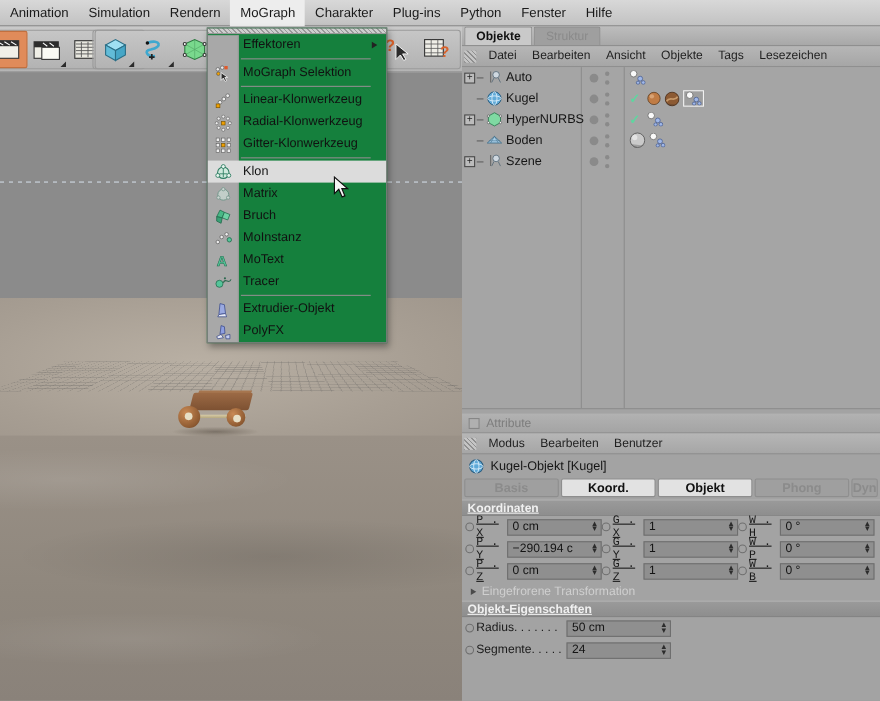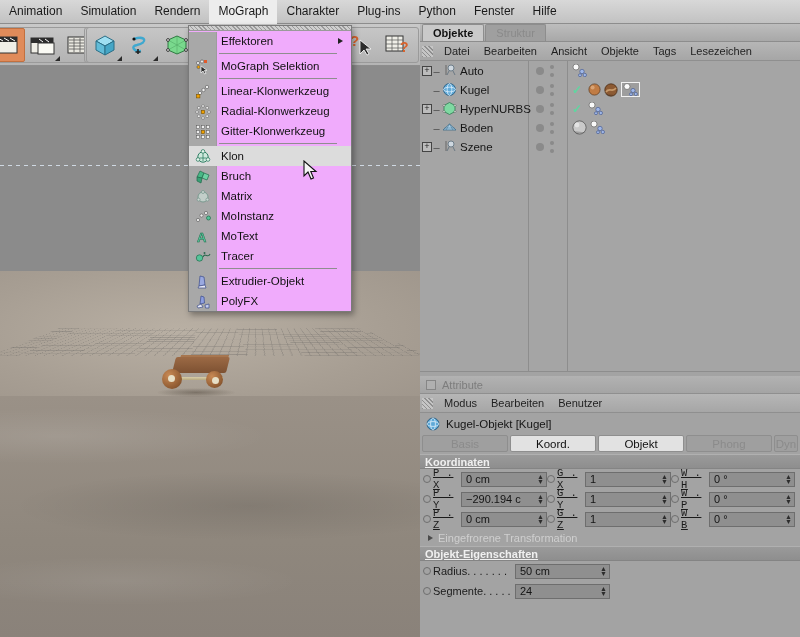--- a/index.html
+++ b/index.html
@@ -108,21 +108,21 @@
   .car .wheel.w2{ left:46px; width:17px; height:17px; top:16px; }
   .car .hub{ position:absolute; left:6px; top:6px; width:7px;height:7px;border-radius:50%;background:#e7dfc6; }
   .car .shadow{
     position:absolute; left:-4px; top:33px; width:80px; height:9px;
     background:radial-gradient(ellipse at center, rgba(40,30,20,.35), transparent 70%);
   }
 
   
   .dropdown{
     position:absolute; left:188px; top:25px; width:164px;
-    background:#f0abfc;
+    background:#15803d;
     border:1px solid #7a7a7a;
     box-shadow:2px 3px 6px rgba(0,0,0,.35);
     z-index:50;
   }
   .dd-grip{
     height:5px; width:100%;
     background:repeating-linear-gradient(45deg,#9a9a9a 0 1px,#cfcfcf 1px 3px);
     border-bottom:1px solid #9a9a9a;
   }
   .dd-gutter{
@@ -200,21 +200,21 @@
 
   
   .attr{ position:absolute; left:0; top:336px; right:0; bottom:0; background:#a3a3a3;margin-top:16px; }
   .attr-title{
     height:18px; display:flex; align-items:center; gap:6px; padding-left:6px;
     background:linear-gradient(#b2b2b2,#a4a4a4); border-bottom:1px solid #8f8f8f;
     color:#7d7d7d; font-size:11px;
   }
   .attr-title .box{ width:10px;height:10px;border:1px solid #868686; background:#b0b0b0; }
   .attr-obj{ height:22px; display:flex; align-items:center; gap:6px; padding-left:6px; font-size:11.5px; color:#151515;}
-  .atabs{ display:flex; gap:2px; padding:0 2px 2px 2px; height:19px; }
+  .atabs{ display:flex; gap:2px; padding:0 2px 2px 2px; height:19px;font-weight:bold; }
   .atab{
     flex:1; display:flex; align-items:center; justify-content:center;
     font-size:11.5px; background:#9f9f9f; color:#8b8b8b;
     border:1px solid #8e8e8e; border-radius:2px;
   }
   .atab.on{ background:#e2e2e2; color:#111; }
   .grp-head{
     height:15px; background:linear-gradient(#9a9a9a,#8e8e8e);
     border-top:1px solid #b0b0b0; border-bottom:1px solid #848484;
     display:flex; align-items:center; padding-left:5px;
@@ -494,38 +494,38 @@
               <circle cx="8" cy="2.4" r="1.8" fill="#e7f5ee" stroke="#2e7d62" stroke-width=".8"></circle>
               <circle cx="13" cy="10.5" r="1.8" fill="#e7f5ee" stroke="#2e7d62" stroke-width=".8"></circle>
               <circle cx="3" cy="10.5" r="1.8" fill="#e7f5ee" stroke="#2e7d62" stroke-width=".8"></circle>
               <path d="M8 4 v8 M4.5 9 L11.5 9" stroke="#2e7d62" stroke-width=".8"></path>
             </svg>
           </span>
           <span class="label">Klon</span>
         </div>
         <div class="dd-item">
           <span class="ic">
-            <svg width="16" height="16" viewBox="0 0 16 16">
-              <path d="M2 8 L5 2 L9 4 L7 9 Z" fill="#49b886" stroke="#1f6a4a" stroke-width=".7"></path>
-              <path d="M7 9 L9 4 L14 6 L12 11 Z" fill="#6ed2a4" stroke="#1f6a4a" stroke-width=".7"></path>
-              <path d="M2 8 L7 9 L6 14 L2 12 Z" fill="#3aa075" stroke="#1f6a4a" stroke-width=".7"></path>
-            </svg>
-          </span>
-          <span class="label">Bruch</span>
-        </div>
-        <div class="dd-item">
-          <span class="ic">
             <svg width="16" height="16" viewBox="0 0 16 16" opacity=".6">
               <circle cx="8" cy="8" r="5" fill="#d4e8e0" stroke="#4f8a77" stroke-width=".9"></circle>
               <circle cx="8" cy="3" r="1.5" fill="#e7f2ee" stroke="#4f8a77" stroke-width=".7"></circle>
               <circle cx="12.4" cy="10.6" r="1.5" fill="#e7f2ee" stroke="#4f8a77" stroke-width=".7"></circle>
               <circle cx="3.6" cy="10.6" r="1.5" fill="#e7f2ee" stroke="#4f8a77" stroke-width=".7"></circle>
             </svg>
           </span>
           <span class="label">Matrix</span>
+        </div>
+        <div class="dd-item">
+          <span class="ic">
+            <svg width="16" height="16" viewBox="0 0 16 16">
+              <path d="M2 8 L5 2 L9 4 L7 9 Z" fill="#49b886" stroke="#1f6a4a" stroke-width=".7"></path>
+              <path d="M7 9 L9 4 L14 6 L12 11 Z" fill="#6ed2a4" stroke="#1f6a4a" stroke-width=".7"></path>
+              <path d="M2 8 L7 9 L6 14 L2 12 Z" fill="#3aa075" stroke="#1f6a4a" stroke-width=".7"></path>
+            </svg>
+          </span>
+          <span class="label">Bruch</span>
         </div>
         <div class="dd-item">
           <span class="ic">
             <svg width="16" height="16" viewBox="0 0 16 16">
               <circle cx="3" cy="11" r="1.6" fill="#eee" stroke="#555" stroke-width=".6"></circle>
               <circle cx="6.5" cy="6.5" r="1.6" fill="#eee" stroke="#555" stroke-width=".6"></circle>
               <circle cx="11" cy="4" r="1.6" fill="#eee" stroke="#555" stroke-width=".6"></circle>
               <circle cx="13.5" cy="9" r="2" fill="#55c49a" stroke="#1f6a4a" stroke-width=".7"></circle>
             </svg>
           </span>

